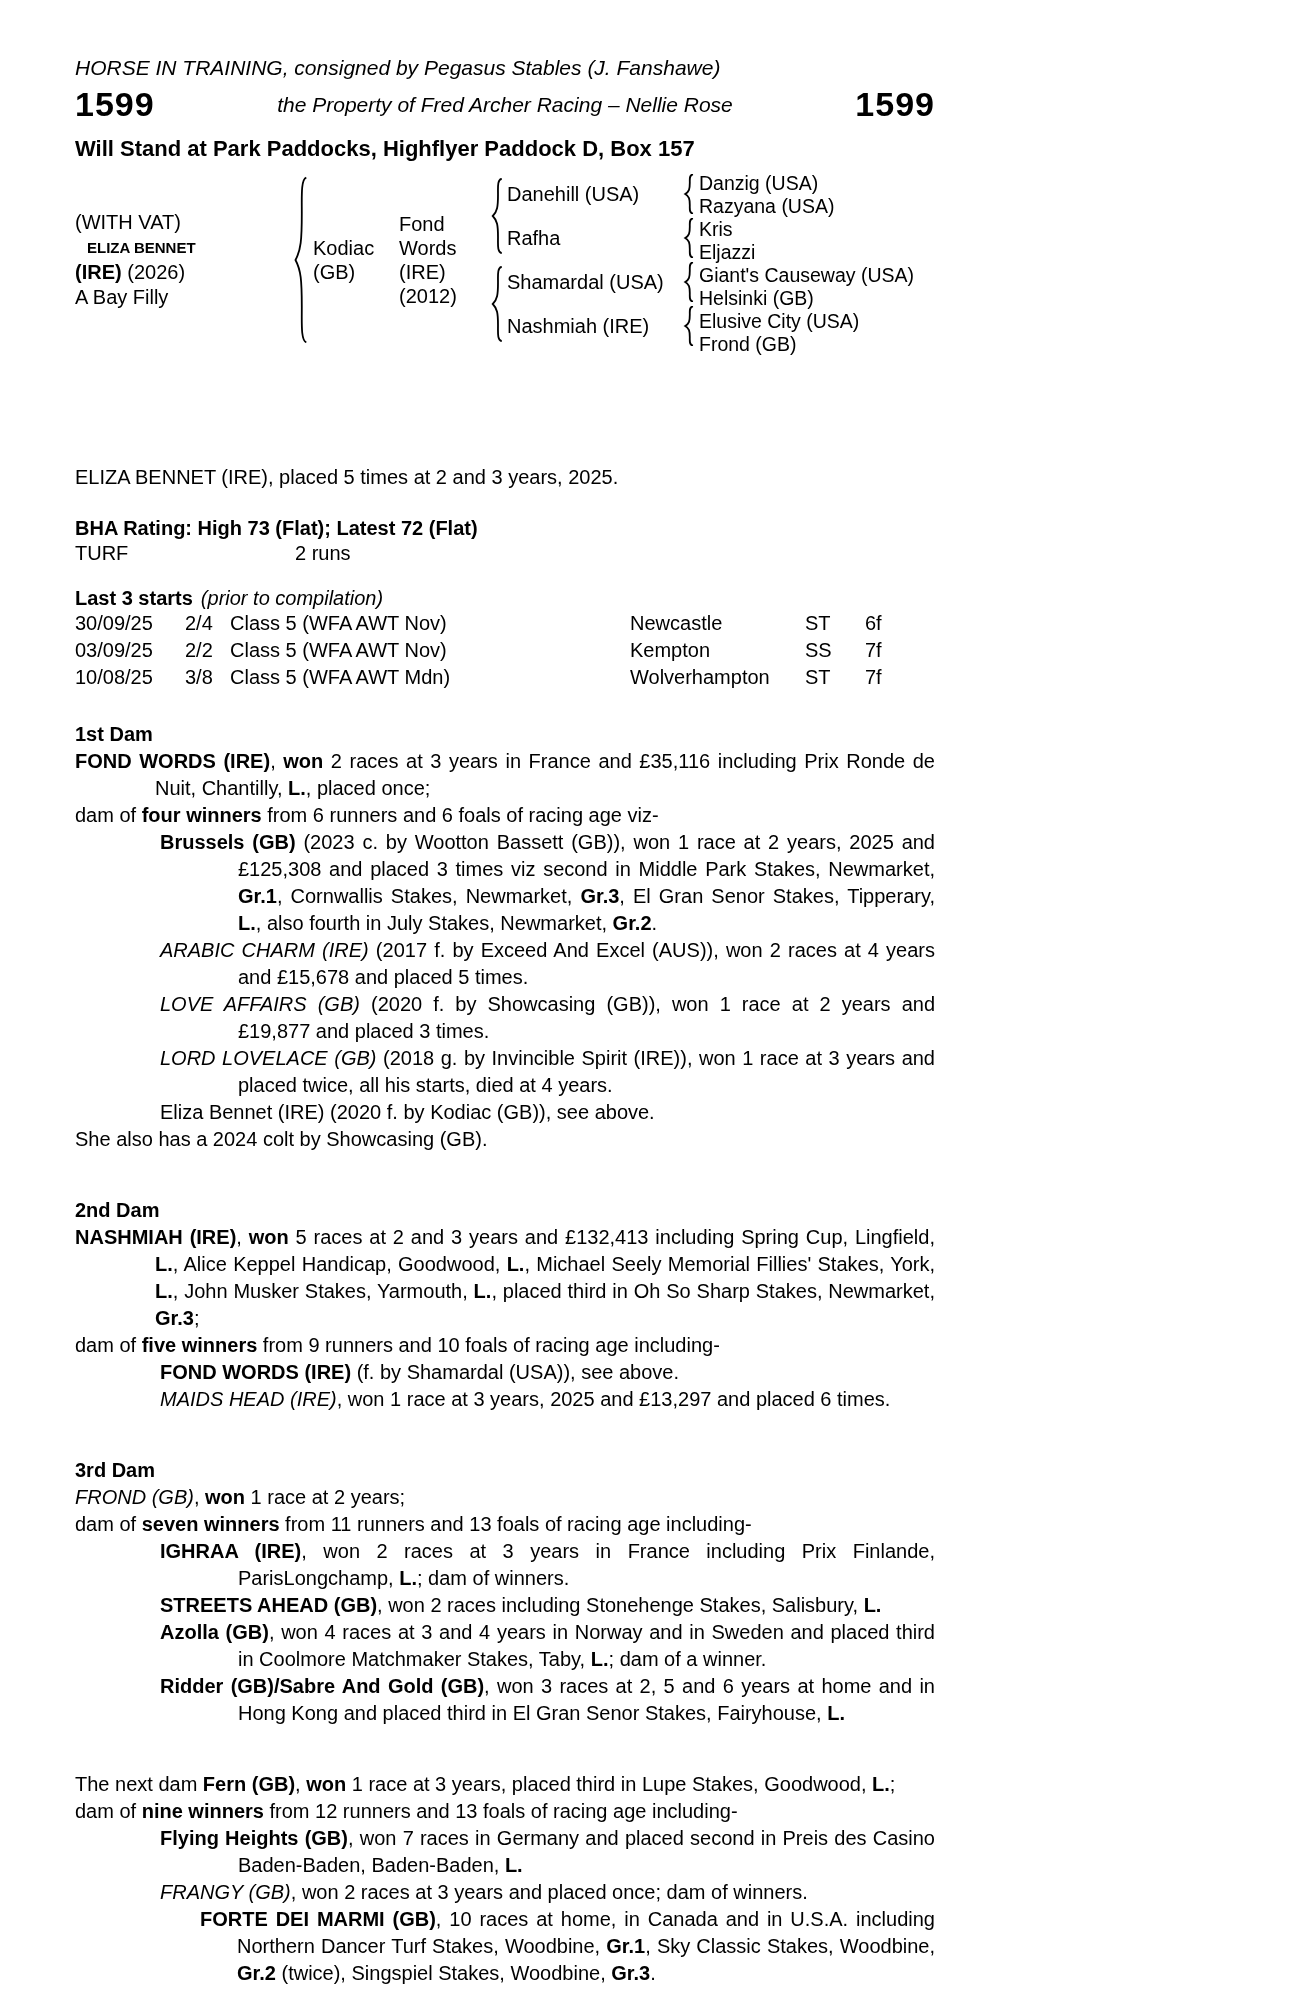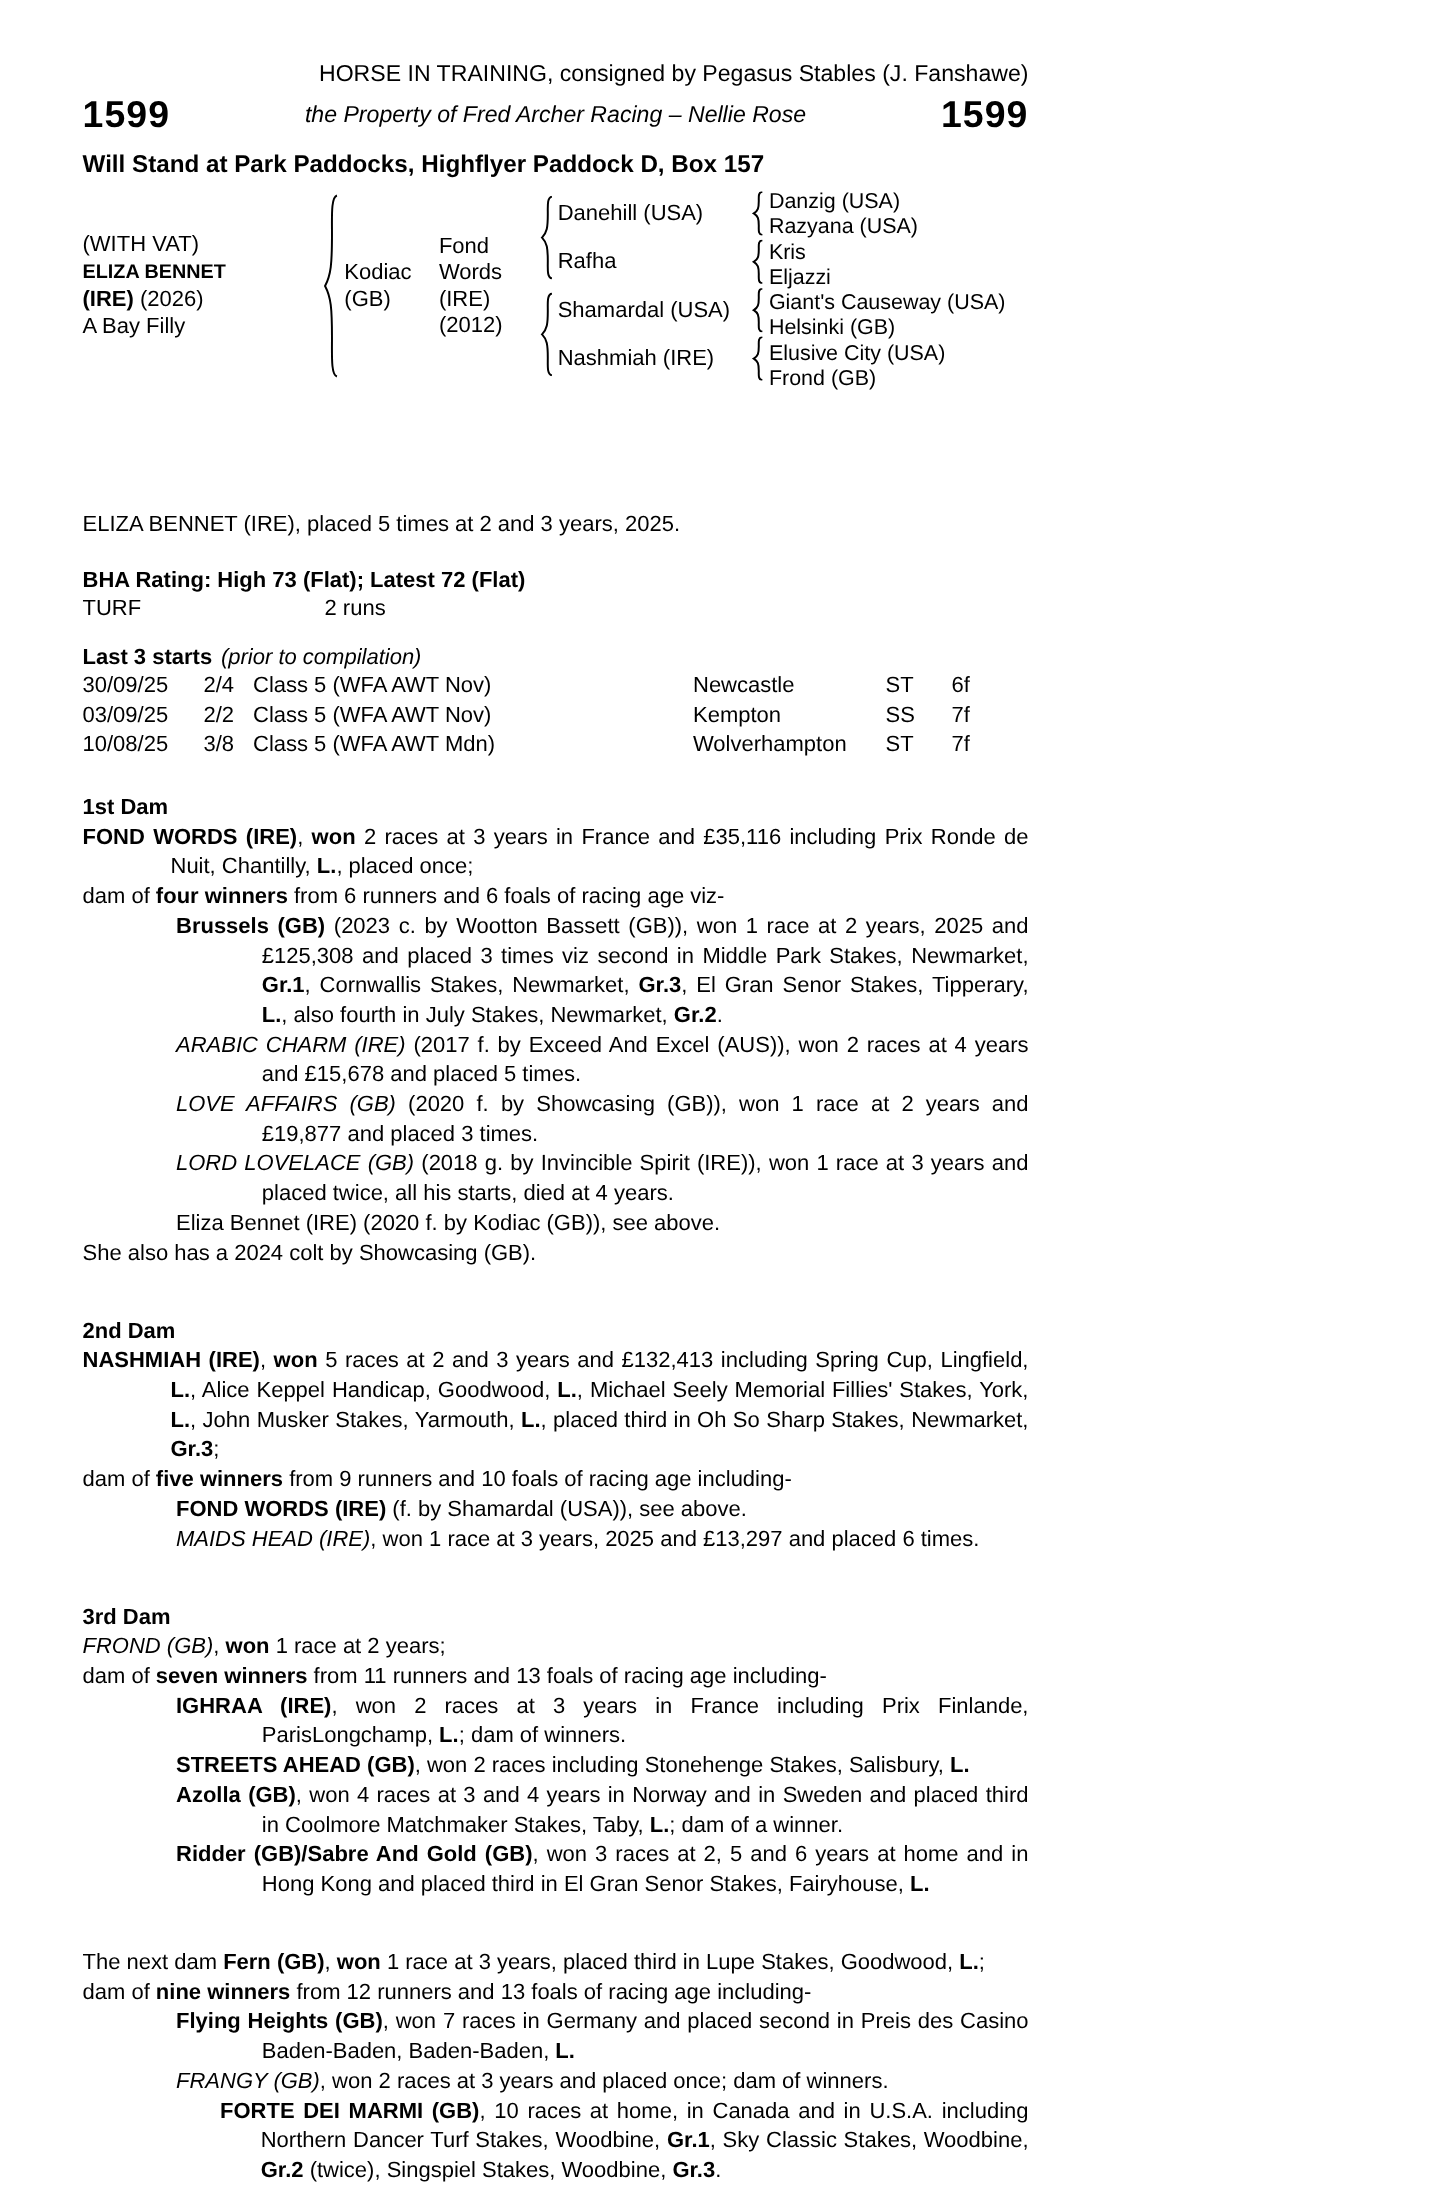--- a/index.html
+++ b/index.html
@@ -2,31 +2,31 @@
 <html><head>
 <meta charset="utf-8">
 <style>
   html,body{margin:0;padding:0;background:#ffffff;}
   body{width:1315px;height:2000px;font-family:"Liberation Sans",sans-serif;color:#000;}
   .page{position:relative;width:1315px;height:2000px;background:#fff;overflow:hidden;}
   .content{position:absolute;left:75px;top:55px;width:860px;}
   .b{font-weight:bold;}
   .i{font-style:italic;}
 
-  .consignor{text-align:right;font-size:21px;line-height:26px;}
+  .consignor{text-align:left;font-style:italic;font-size:21px;line-height:26px;}
   .lot-row{display:flex;align-items:center;margin-top:4px;}
   .lot{font-size:34px;font-weight:bold;width:120px;letter-spacing:1px;}
   .lot-right{text-align:right;}
   .property{flex:1;text-align:center;font-style:italic;font-size:21px;}
   .stand{font-weight:bold;font-size:22px;margin-top:12px;}
 
   
   .ped{display:flex;margin-top:10px;height:176px;font-size:20px;}
   .ped-name{width:212px;padding-top:38px;line-height:25px;}
-  .name-main{font-size:18px;}
+  .name-main{font-size:15px;margin-left:12px;}
   .bracecol{display:flex;flex-direction:column;}
   .bcell{flex:1;display:flex;align-items:center;justify-content:center;}
   .ped-parents{width:172px;display:flex;flex-direction:row;}
   .pcell{flex:1;display:flex;flex-direction:column;justify-content:center;line-height:24px;}
   .ped-gparents{width:170px;display:flex;flex-direction:column;}
   .gcell{flex:1;display:flex;align-items:center;}
   .ped-gg{flex:1;display:flex;flex-direction:column;font-size:19.5px;}
   .ggcell{flex:1;display:flex;align-items:center;white-space:nowrap;}
   .w-main{width:26px;} .w-mid{width:22px;} .w-small{width:22px;}
 

